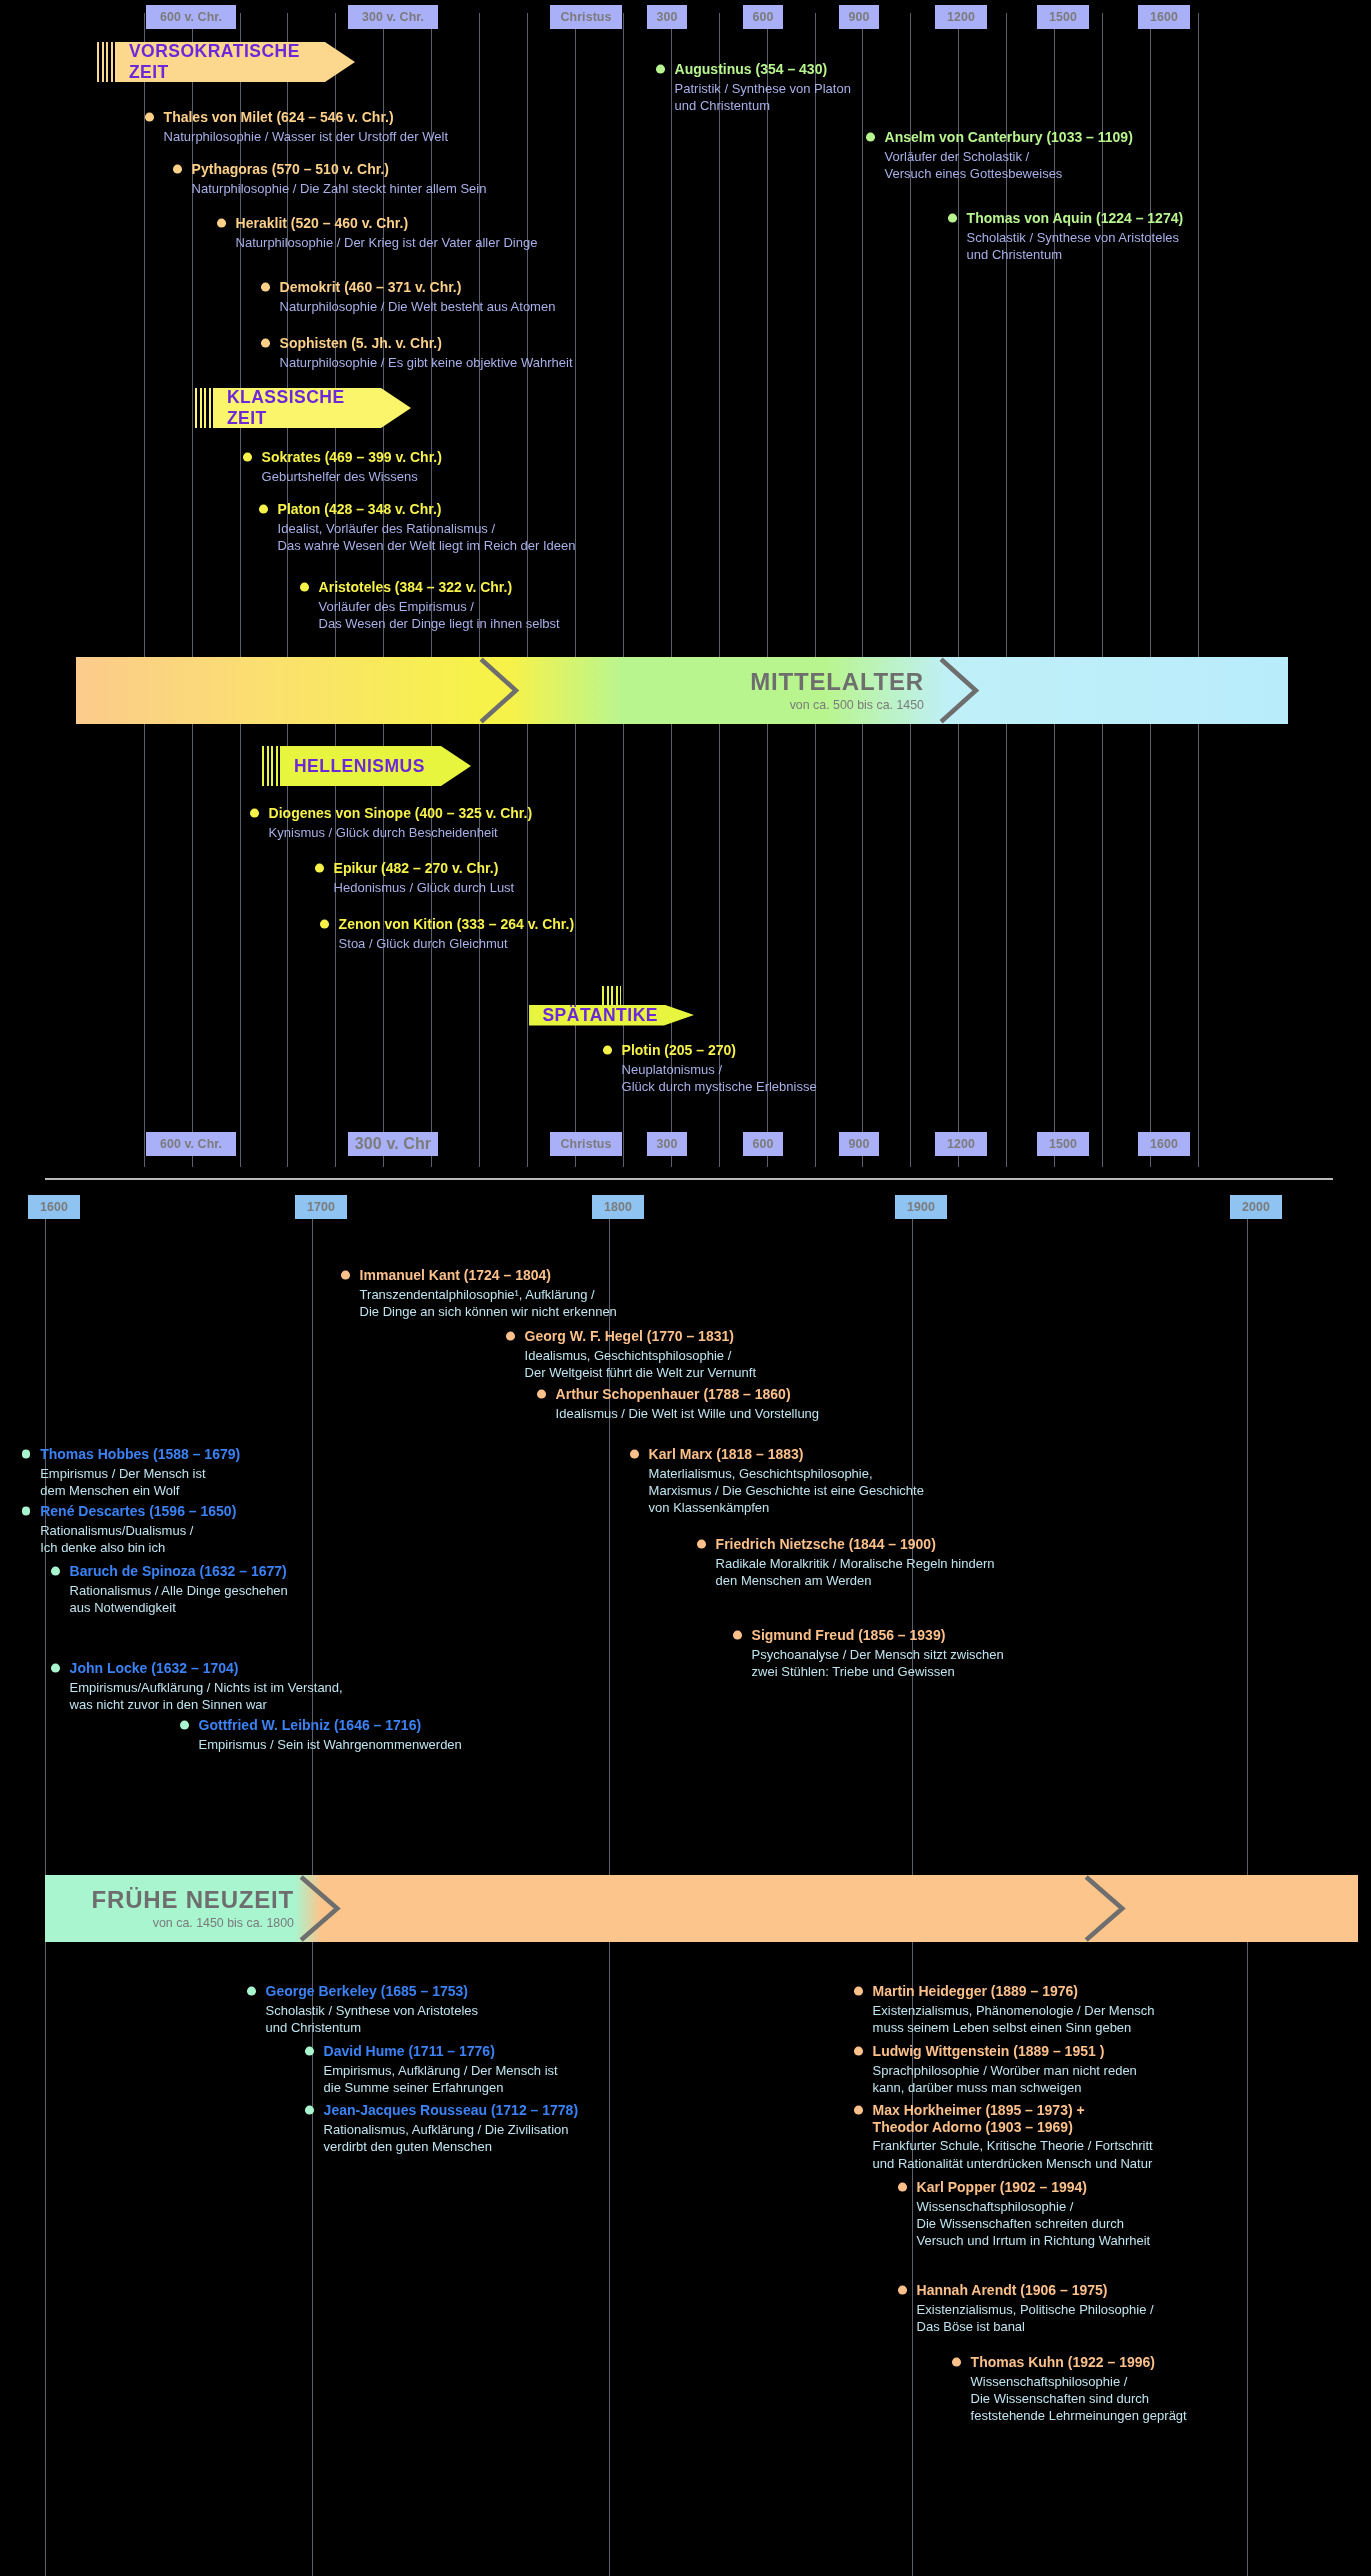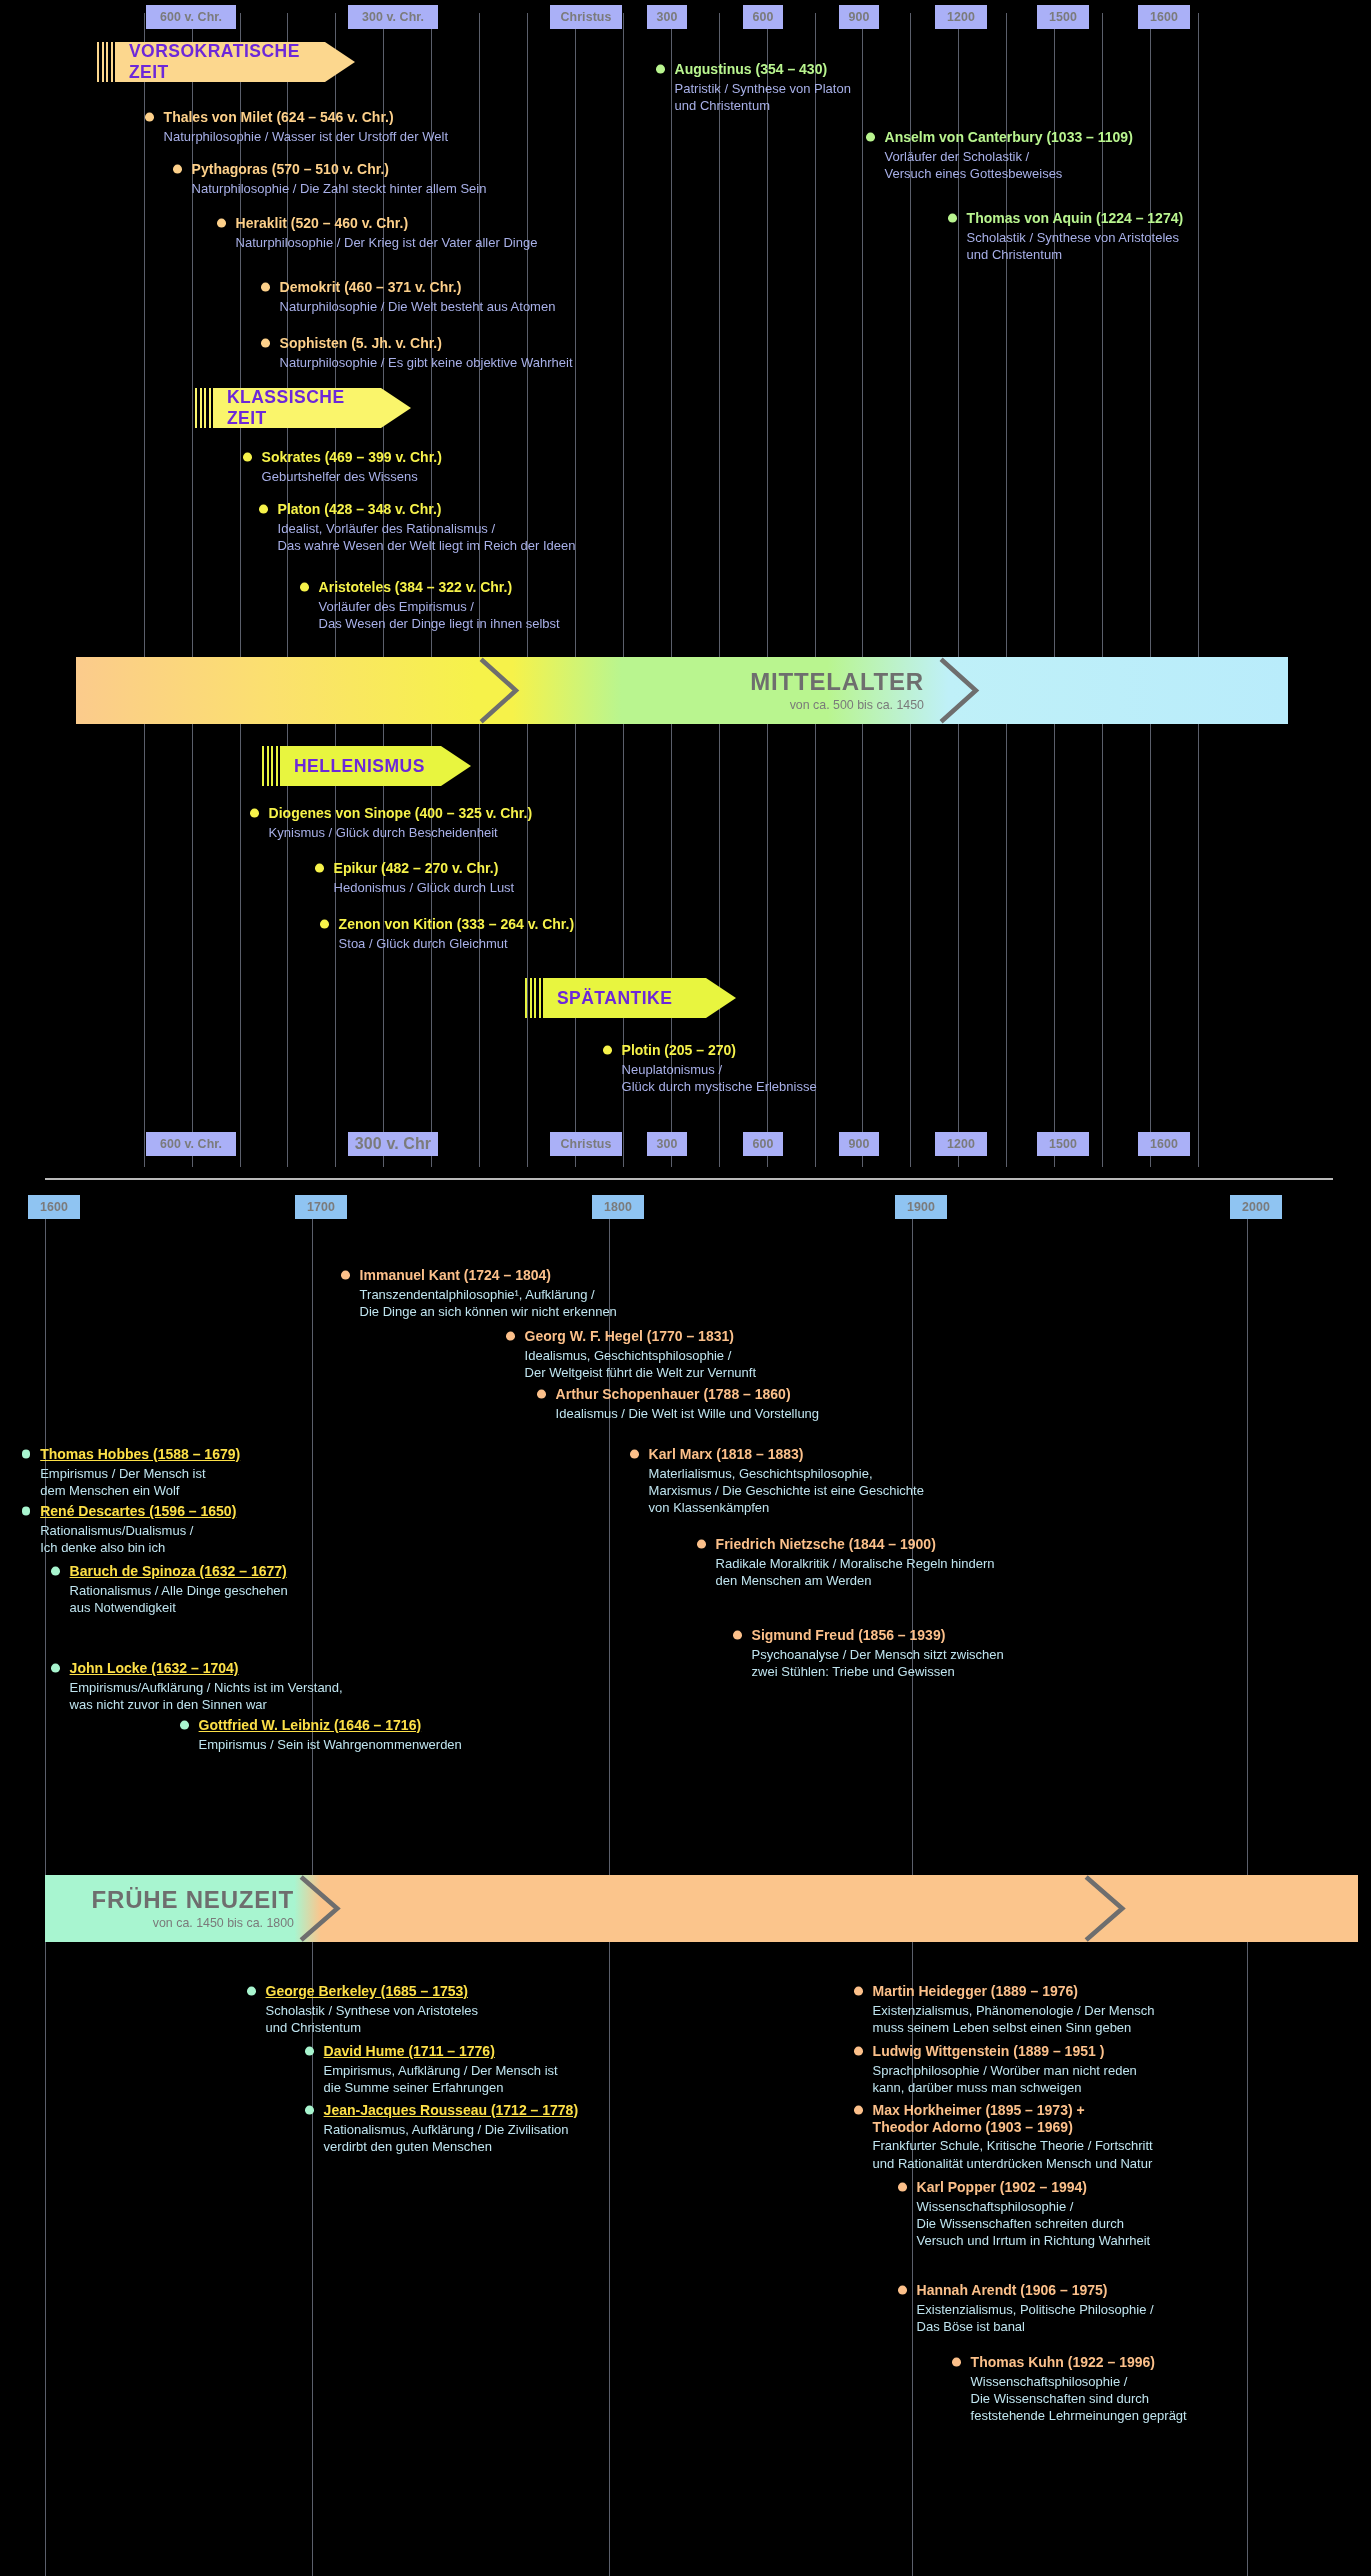--- a/index.html
+++ b/index.html
@@ -76,21 +76,21 @@
   .entry .bodytxt{
     font-size:13px;line-height:1.34;white-space:nowrap;
     padding-left:19.6px;margin-top:2.1px;
   }
   .entry .bodytxt div{white-space:nowrap;}
 
   
   .c-sand   .hd{color:#fdd08a;} .c-sand   .hd .dot{background:#fdd08a;}
   .c-yellow .hd{color:#f6f24a;} .c-yellow .hd .dot{background:#f6f24a;}
   .c-green  .hd{color:#b9f58f;} .c-green  .hd .dot{background:#b9f58f;}
-  .c-mint   .hd{color:#fde047;text-decoration:underline;} .c-mint   .hd .dot{background:#a8f5cf;}
+  .c-mint   .hd{color:#3b82f6;} .c-mint   .hd .dot{background:#a8f5cf;}
   .c-peach  .hd{color:#fcc08a;} .c-peach  .hd .dot{background:#fcc08a;}
   .b-violet .bodytxt{color:#a8b0e8;}
   .b-cyan   .bodytxt{color:#bfe4ef;}
 
   
   #panel-divider{
     position:absolute;left:45px;top:1178px;width:1288px;height:1.5px;
     background:#b9b9b9;
   }
 </style>
@@ -146,21 +146,21 @@
         <div class="body" style="flex: 1 1 auto; background: rgb(250, 245, 107); clip-path: polygon(0px 0px, calc(100% - 30px) 0px, 100% 50%, calc(100% - 30px) 100%, 0px 100%);">
           <span>KLASSISCHE ZEIT</span>
         </div>
       </div>
       <div class="phase" style="left: 262px; top: 754px; width: 209px;">
         <div class="stripes" style="color: rgb(232, 245, 63);"></div>
         <div class="body" style="flex: 1 1 auto; background: rgb(232, 245, 63); clip-path: polygon(0px 0px, calc(100% - 30px) 0px, 100% 50%, calc(100% - 30px) 100%, 0px 100%);">
           <span>HELLENISMUS</span>
         </div>
       </div>
-      <div class="phase" style="left: 525px; top: 986px; width: 211px;">
+      <div class="phase" style="left: 506px; top: 986px; width: 211px; flex-direction: column;">
         <div class="stripes" style="color: rgb(232, 245, 63);"></div>
         <div class="body" style="flex: 1 1 auto; background: rgb(232, 245, 63); clip-path: polygon(0px 0px, calc(100% - 30px) 0px, 100% 50%, calc(100% - 30px) 100%, 0px 100%);">
           <span>SPÄTANTIKE</span>
         </div>
       </div>
     </div>
   <div id="eraband-top" class="eraband" style="left: 76px; top: 657px; width: 1212px;">
       <div style="position: absolute; inset: 0px; background: linear-gradient(to right, rgb(251, 203, 140) 0%, rgb(251, 224, 111) 16%, rgb(246, 242, 74) 33%, rgb(246, 242, 74) 36%, rgb(185, 245, 143) 45%, rgb(185, 245, 143) 62%, rgb(191, 240, 248) 72%, rgb(185, 236, 251) 100%);"></div>
       <svg width="46" height="67" style="position: absolute; top: 0px; left: 401px;" viewBox="0 0 90 130">
         <path d="M8 4 L76 65 L8 126" fill="none" stroke="#6e6e6e" stroke-width="9" stroke-linejoin="miter"></path>

